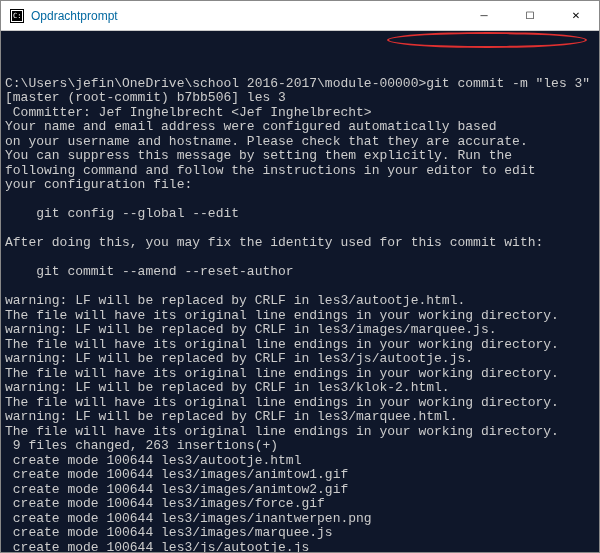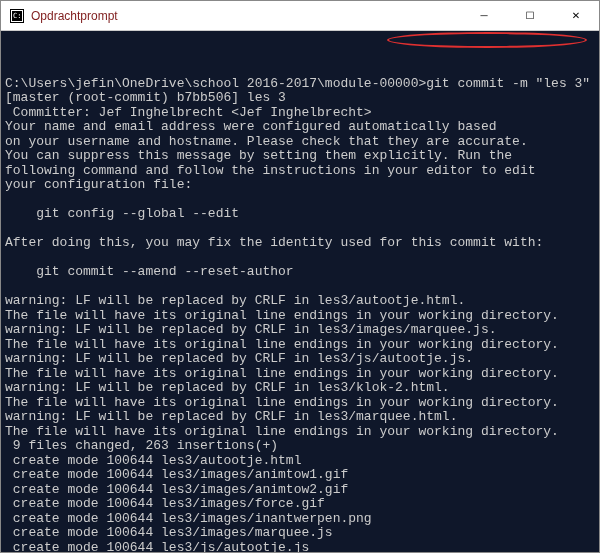--- a/index.html
+++ b/index.html
@@ -31,21 +31,21 @@
       height: 16px;
       margin-left: 8px;
       margin-right: 6px;
       display: inline-flex;
       align-items: center;
       justify-content: center;
     }
     .title-text {
       font-family: 'Segoe UI', Tahoma, sans-serif;
       font-size: 12px;
-      color: #7f1d1d;
+      color: #0369a1;
       flex: 1;
     }
     .win-controls {
       display: flex;
       height: 100%;
     }
     .win-btn {
       width: 46px;
       height: 100%;
       display: flex;

